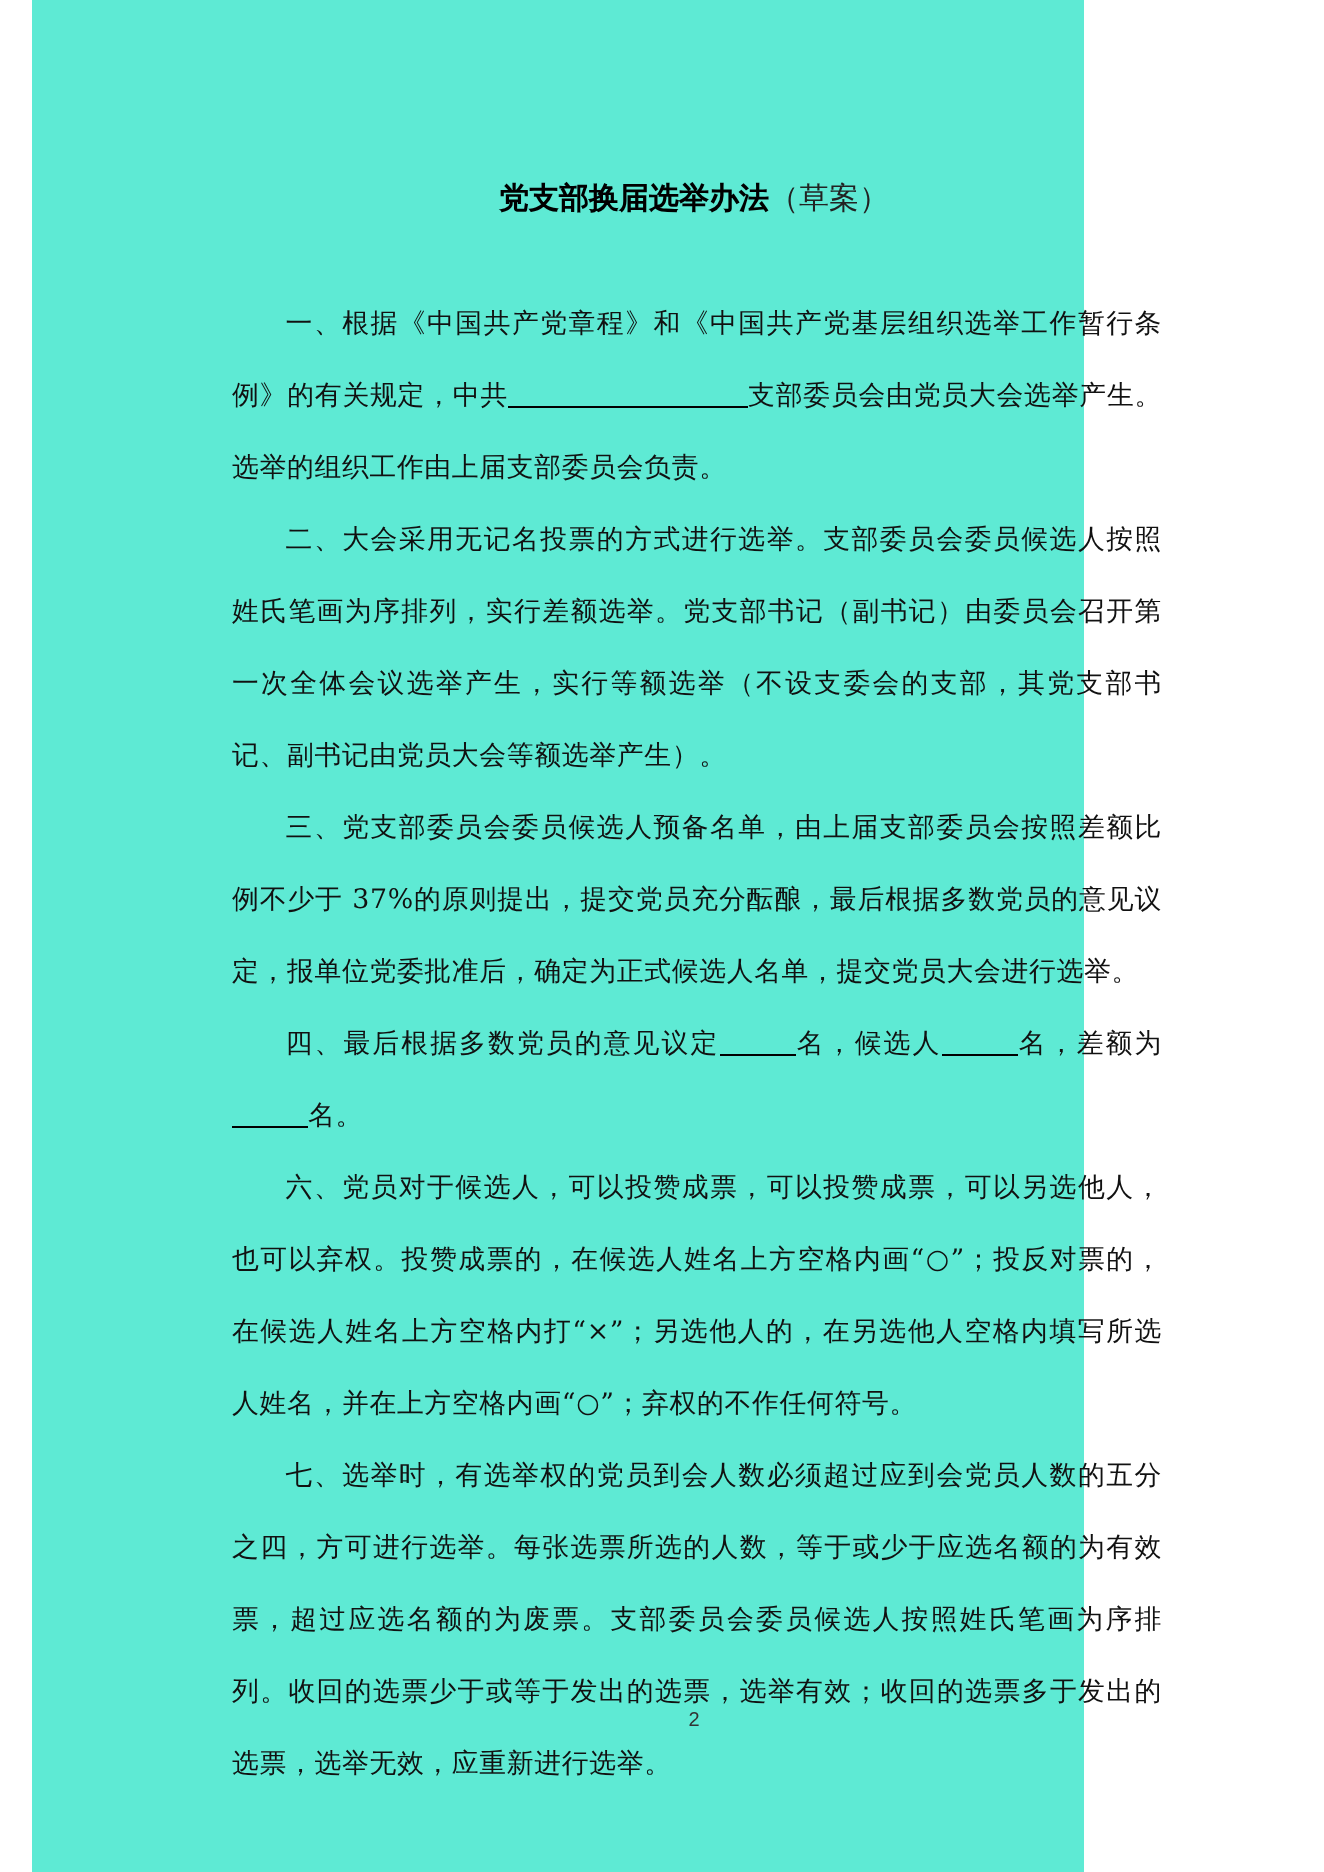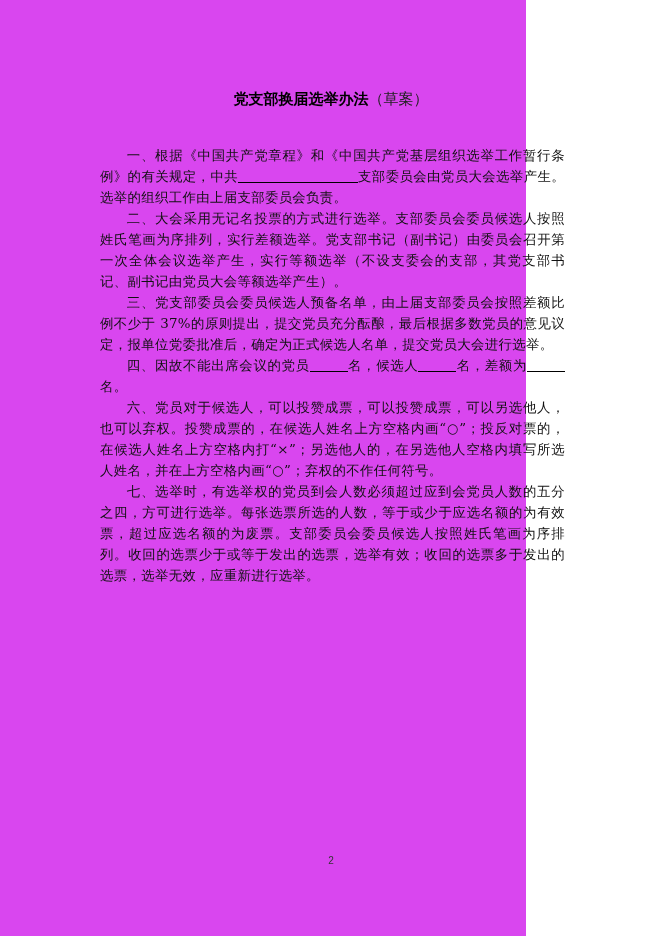--- a/index.html
+++ b/index.html
@@ -1,30 +1,30 @@
 <!DOCTYPE html>
 <html><head>
 <meta charset="utf-8">
 <style>
   html, body { margin: 0; padding: 0; background: #ffffff; }
   body { width: 662px; height: 936px; position: relative; overflow: hidden; }
   .page {
-    position: absolute; left: 0; top: 0; width: 526px; height: 936px; background: #d946ef;
+    position: absolute; left: 16px; top: 0; width: 526px; height: 936px; background: #5eead4;
     font-family: "DejaVu Serif", "Liberation Serif", serif;
     color: #111;
   }
   .title {
     position: absolute; top: 89px; left: 0; width: 662px; text-align: center;
     font-size: 15px; line-height: 20px; color: #000;
   }
   .title .bold { font-family: "DejaVu Sans", "Liberation Sans", sans-serif; font-weight: bold; }
   .title .paren { font-weight: normal; color: #222; }
   .body {
     position: absolute; top: 145px; left: 100px; width: 465px;
-    font-size: 13.4px; line-height: 21px; letter-spacing: 0.35px; text-align: justify;
+    font-size: 13.4px; line-height: 36px; letter-spacing: 0.35px; text-align: justify;
   }
   .para { text-indent: 2em; margin: 0; }
   .blank { display: inline-block; border-bottom: 1px solid #000; height: 15px; vertical-align: -2px; }
   .blank.long { width: 120px; }
   .blank.short { width: 38px; }
   .pagenum {
     position: absolute; top: 855px; left: 0; width: 662px; text-align: center;
     font-family: "Liberation Sans", sans-serif; font-size: 10px; color: #333;
   }
 </style>
@@ -36,20 +36,20 @@
     <span class="bold">党支部换届选举办法</span><span class="paren">（草案）</span>
   </div>
 
   <div class="body">
     <p class="para">
       <span>一、根据《中国共产党章程》和《中国共产党基层组织选举工作暂行条例》的有关规定，中共</span><span class="blank long"></span><span>支部委员会由党员大会选举产生。选举的组织工作由上届支部委员会负责。</span>
     </p>
     <p class="para">二、大会采用无记名投票的方式进行选举。支部委员会委员候选人按照姓氏笔画为序排列，实行差额选举。党支部书记（副书记）由委员会召开第一次全体会议选举产生，实行等额选举（不设支委会的支部，其党支部书记、副书记由党员大会等额选举产生）。</p>
     <p class="para">三、党支部委员会委员候选人预备名单，由上届支部委员会按照差额比例不少于 37%的原则提出，提交党员充分酝酿，最后根据多数党员的意见议定，报单位党委批准后，确定为正式候选人名单，提交党员大会进行选举。</p>
     <p class="para">
-      <span>四、因故不能出席会议的党员</span><span class="blank short"></span><span>名，候选人</span><span class="blank short"></span><span>名，差额为</span><span class="blank short"></span><span>名。</span>
+      <span>四、最后根据多数党员的意见议定</span><span class="blank short"></span><span>名，候选人</span><span class="blank short"></span><span>名，差额为</span><span class="blank short"></span><span>名。</span>
     </p>
     <p class="para">六、党员对于候选人，可以投赞成票，可以投赞成票，可以另选他人，也可以弃权。投赞成票的，在候选人姓名上方空格内画“○”；投反对票的，在候选人姓名上方空格内打“×”；另选他人的，在另选他人空格内填写所选人姓名，并在上方空格内画“○”；弃权的不作任何符号。</p>
     <p class="para">七、选举时，有选举权的党员到会人数必须超过应到会党员人数的五分之四，方可进行选举。每张选票所选的人数，等于或少于应选名额的为有效票，超过应选名额的为废票。支部委员会委员候选人按照姓氏笔画为序排列。收回的选票少于或等于发出的选票，选举有效；收回的选票多于发出的选票，选举无效，应重新进行选举。</p>
   </div>
 
   <div class="pagenum">2</div>
 </div>
 
 </body></html>

